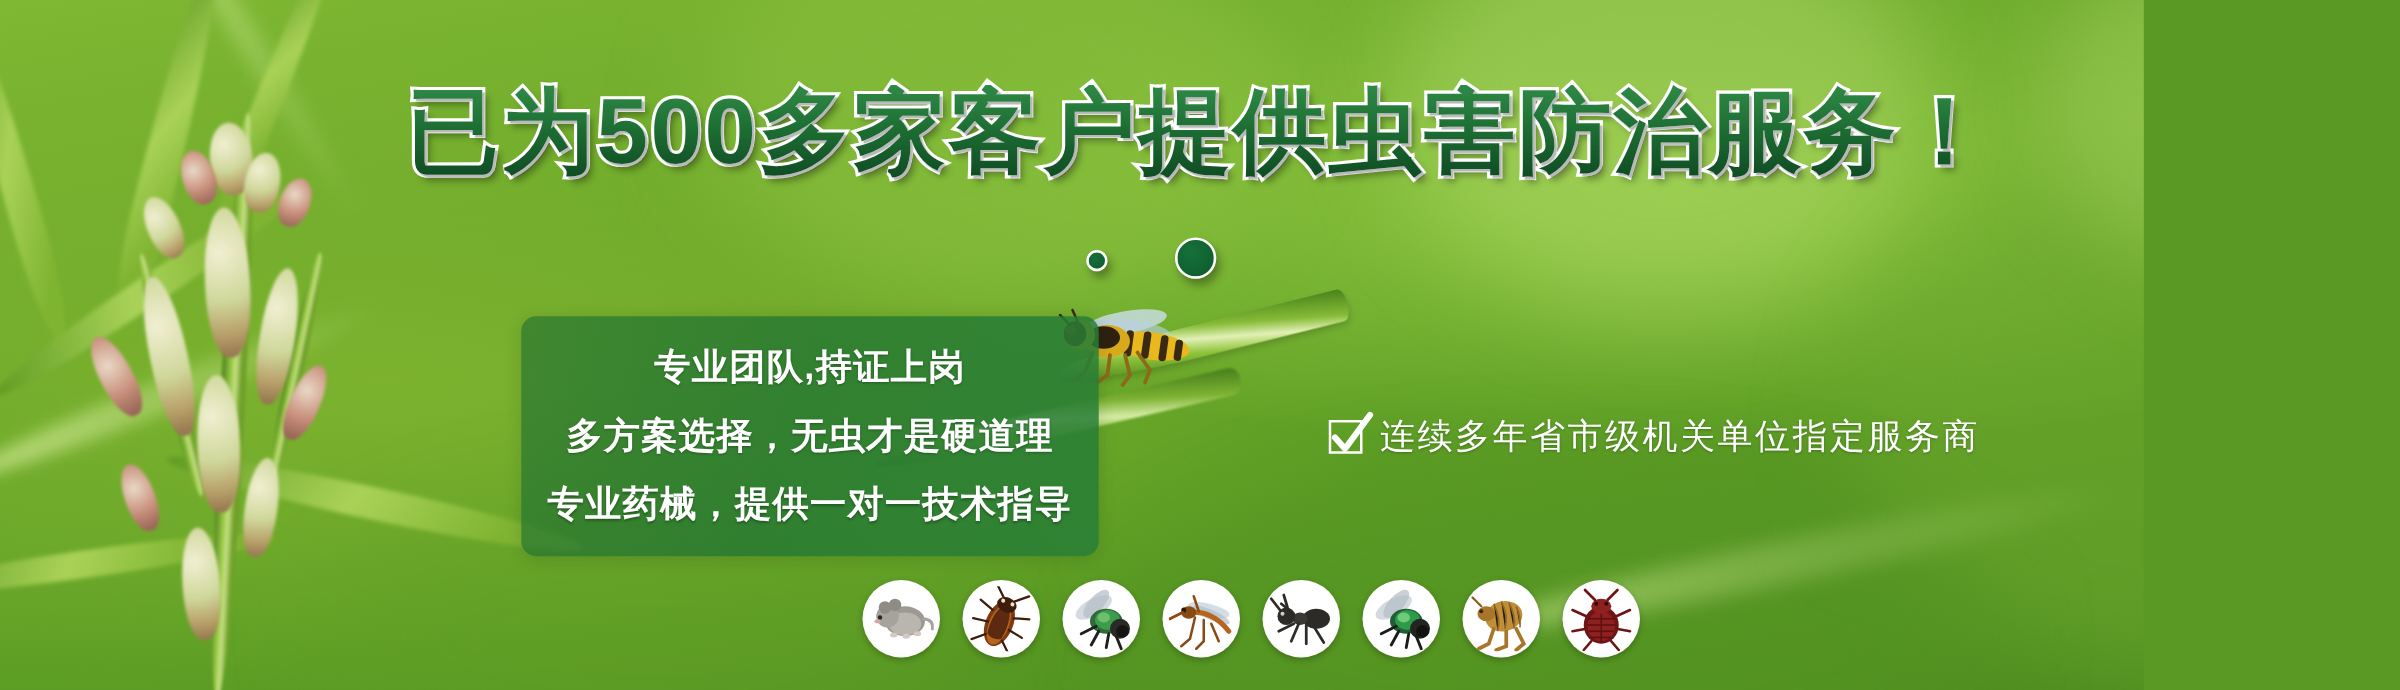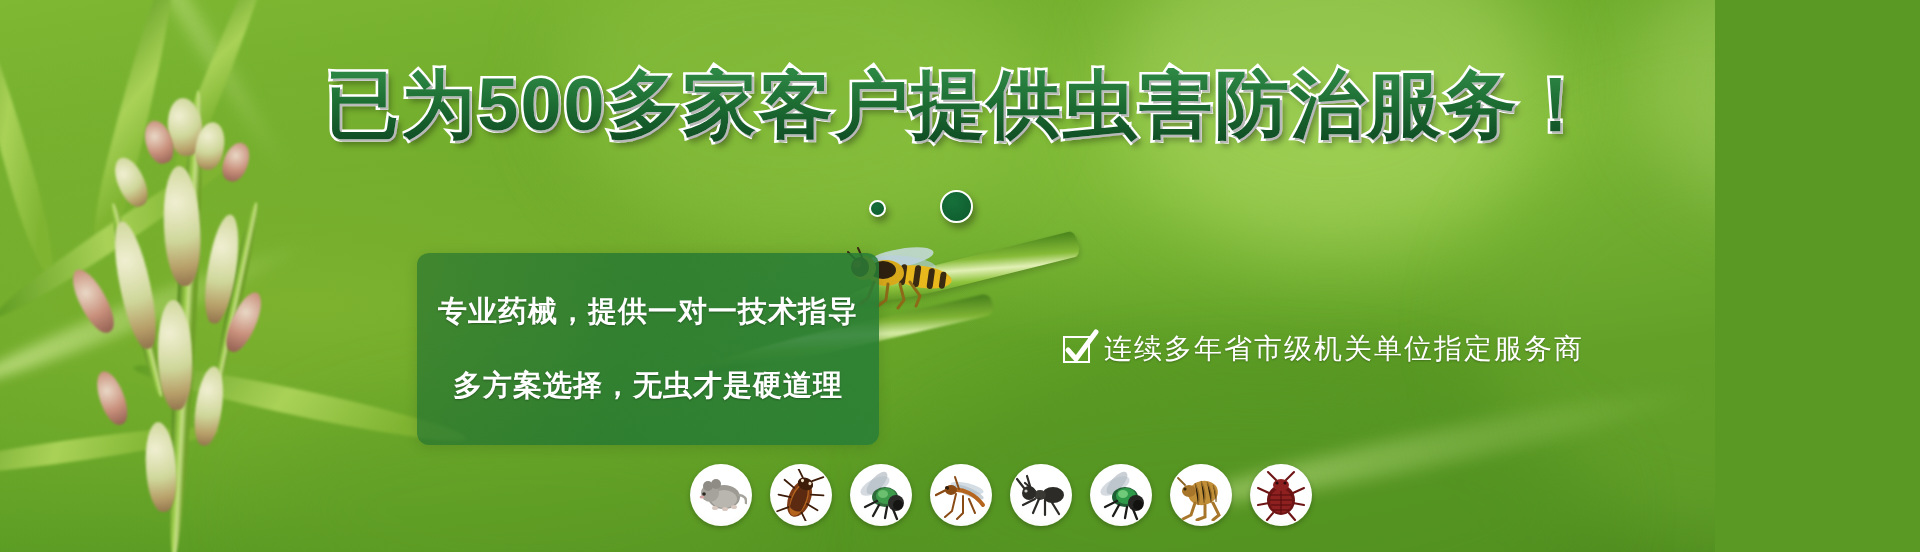--- a/index.html
+++ b/index.html
@@ -265,22 +265,23 @@
   </div>
 
   <div id="headline-outline">已为500多家客户提供虫害防治服务！</div>
   <div id="headline">已为500多家客户提供虫害防治服务！</div>
 
   <div class="dot" style="left:869px;top:200px;width:17px;height:17px;"></div>
   <div class="dot" style="left:940px;top:190px;width:33px;height:33px;"></div>
 
   <div id="panel"></div>
   <div id="panel-text">
+    <div class="line l1">专业团队,持证上岗</div>
+    <div class="line l2">多方案选择，无虫才是硬道理</div>
     <div class="line l3">专业药械，提供一对一技术指导</div>
-    <div class="line l2">多方案选择，无虫才是硬道理</div>
   </div>
 
   <div id="checklist">
 
     <div class="check-row">
       <span class="check-box">
         <svg width="42" height="42" viewBox="0 0 42 42" xmlns="http://www.w3.org/2000/svg">
           <path d="M8 24 L16 33 L36 6" stroke="#ffffff" stroke-width="5" fill="none" stroke-linecap="round" stroke-linejoin="round"></path>
         </svg>
       </span>

